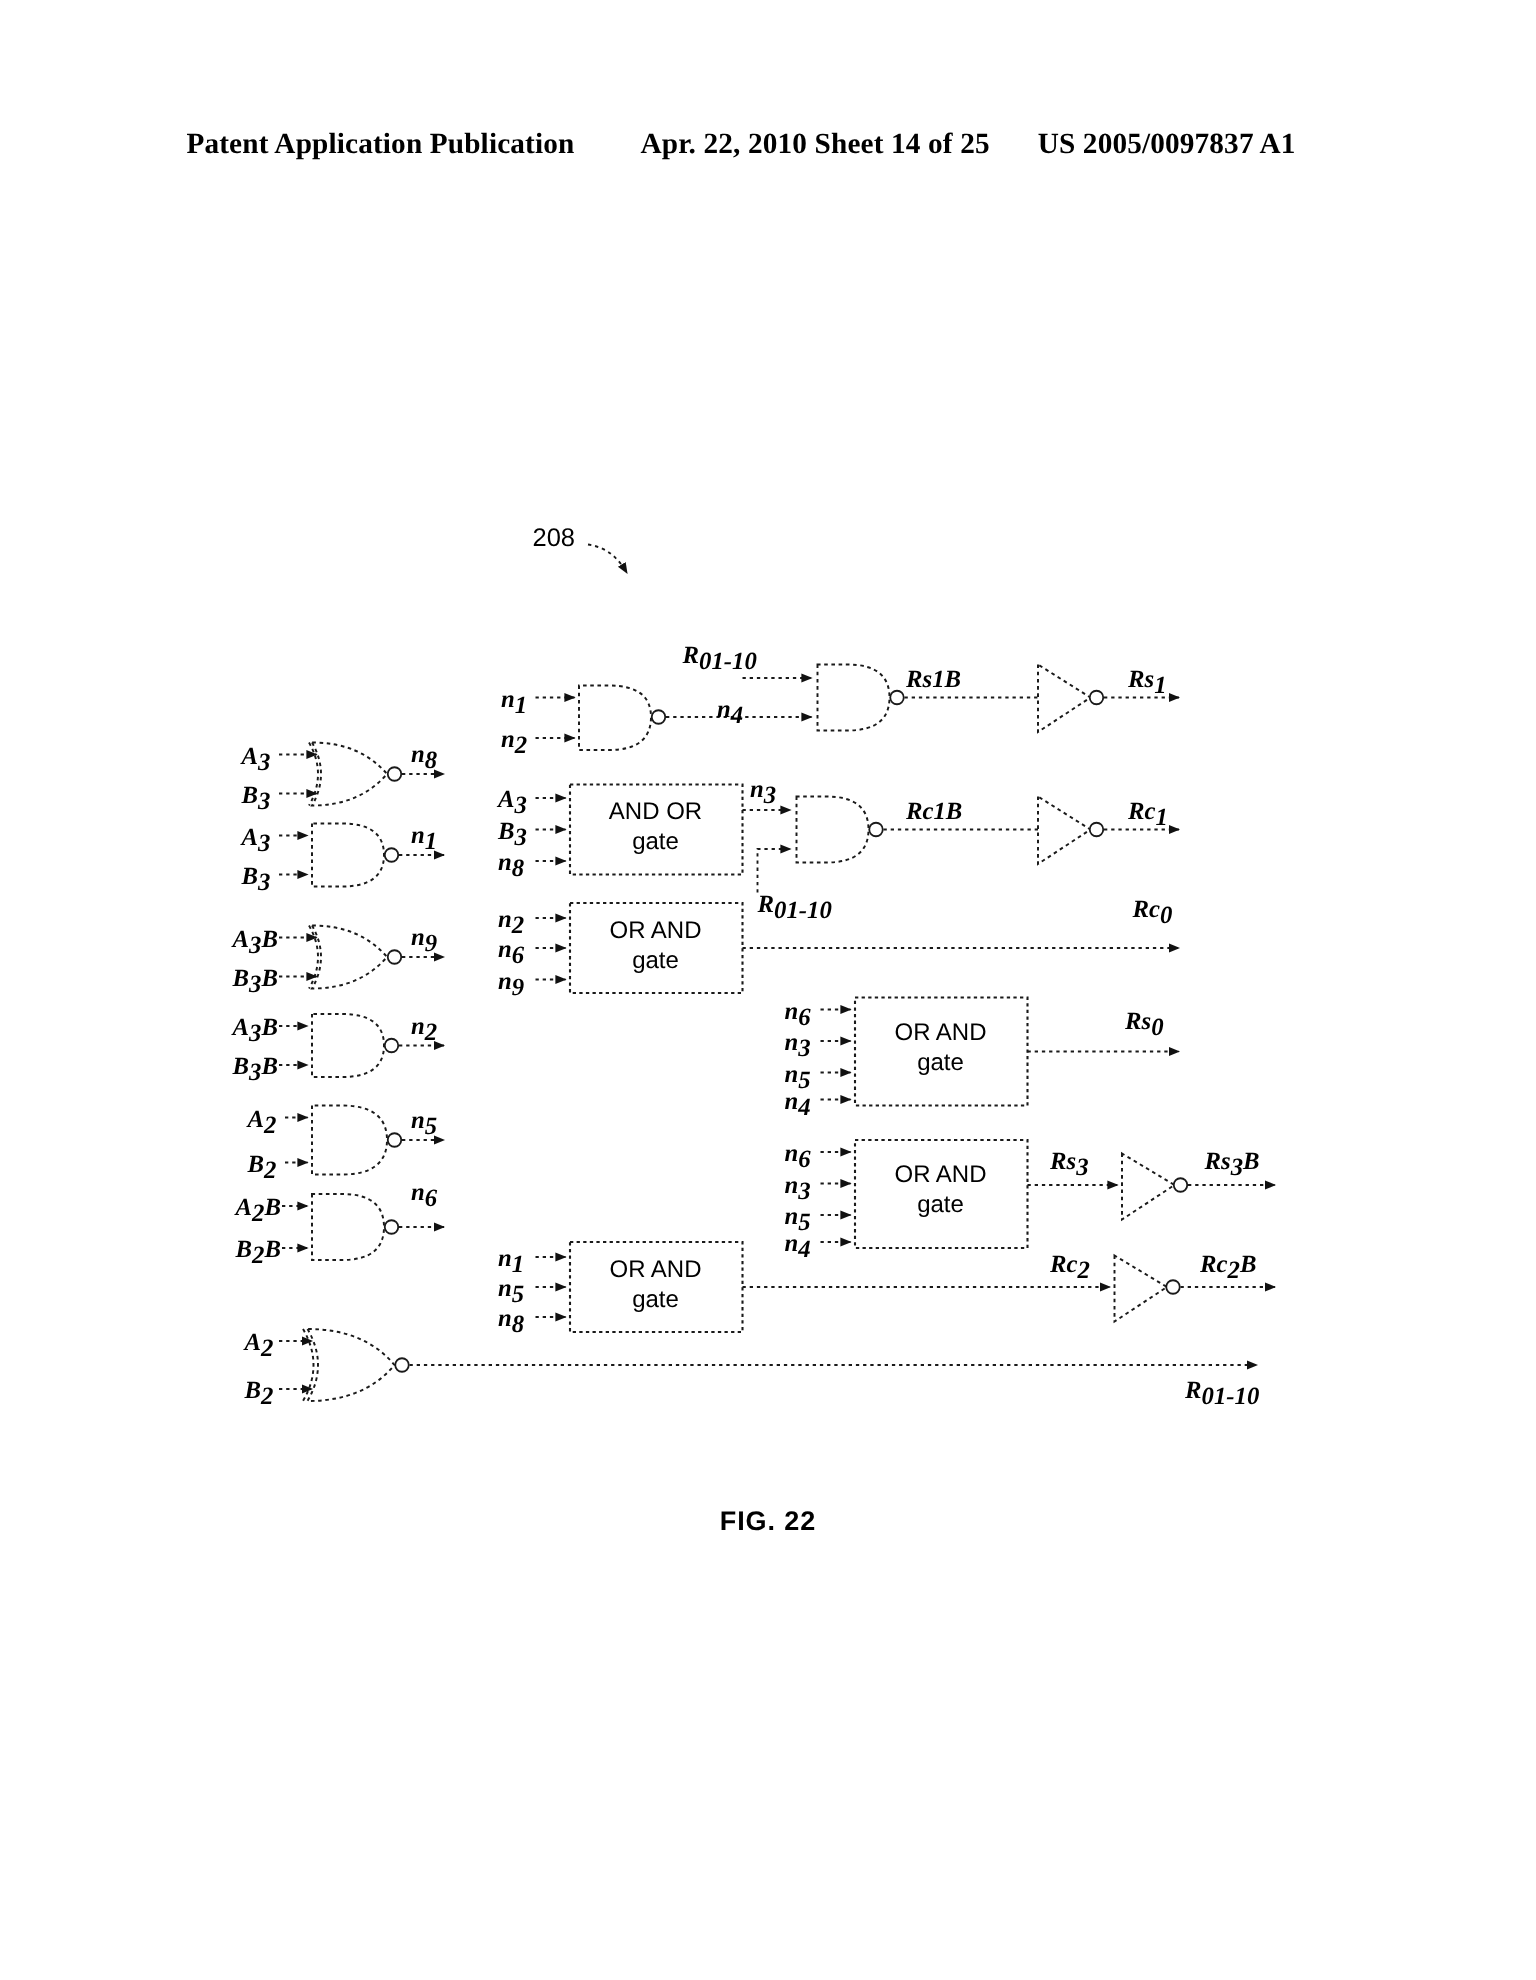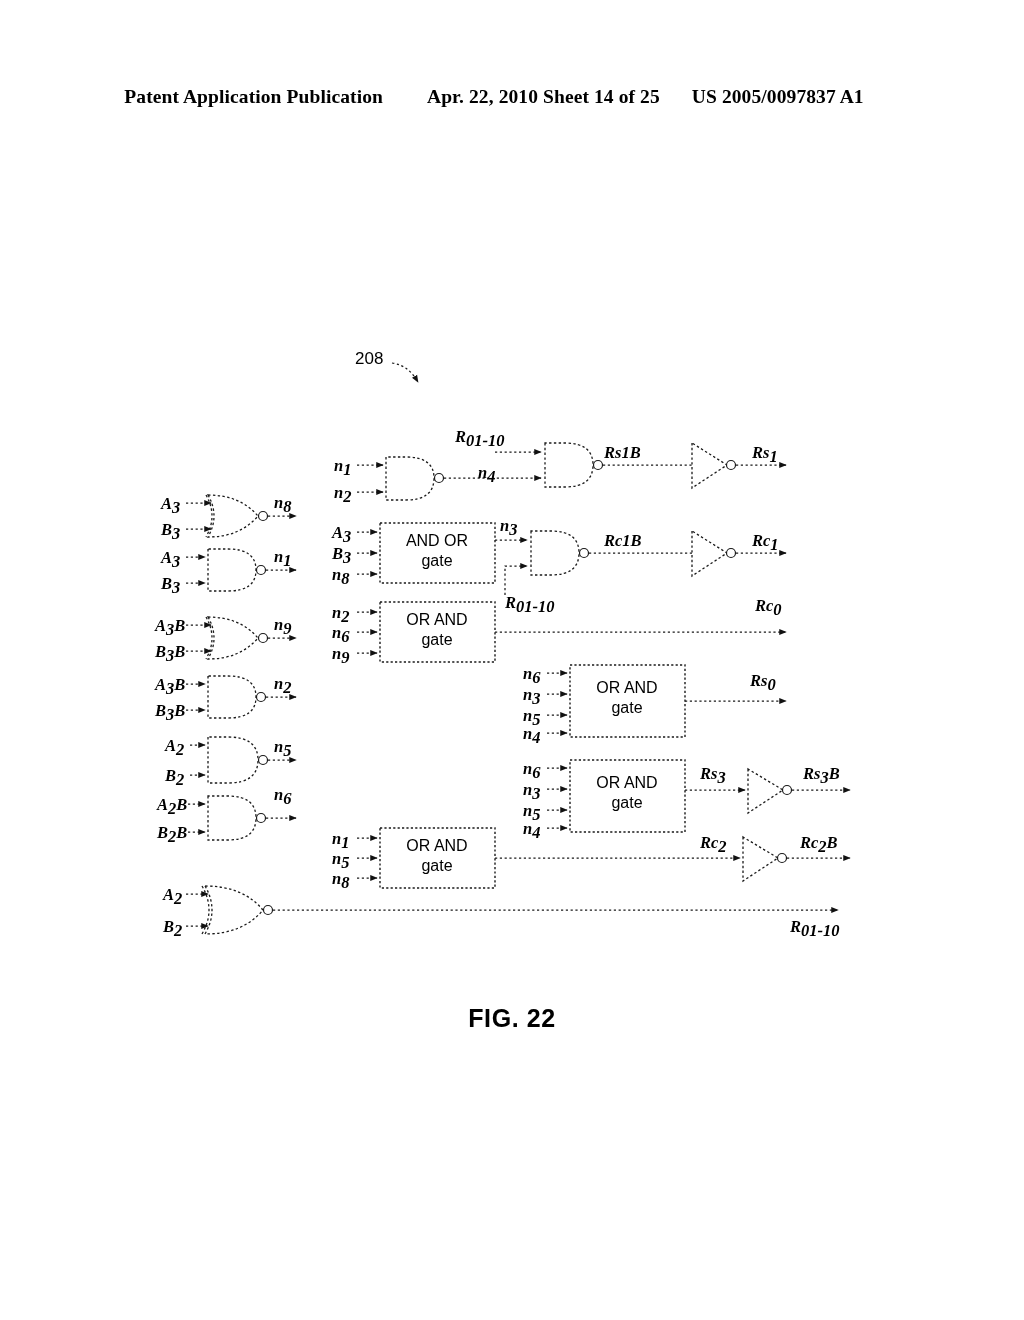--- a/index.html
+++ b/index.html
@@ -22,21 +22,21 @@
   }
   .hdr .pub{margin-right:44px;}
   .hdr .dt{margin-right:32px;}
   .hdr .num{}
 
   
   .figcap{
     position:absolute;left:0;top:1004px;width:1024px;
     text-align:center;
     font-family:"Liberation Sans", sans-serif;
-    font-size:25px;font-weight:bold;letter-spacing:.6px;
+    font-size:18px;font-weight:bold;letter-spacing:.6px;
   }
 
   
   #dgm{position:absolute;left:0;top:0;width:1024px;height:1320px;}
 
   
   .lbl{
     font-family:"Liberation Serif", serif;
     font-style:italic;font-weight:bold;
     font-size:16.5px;

